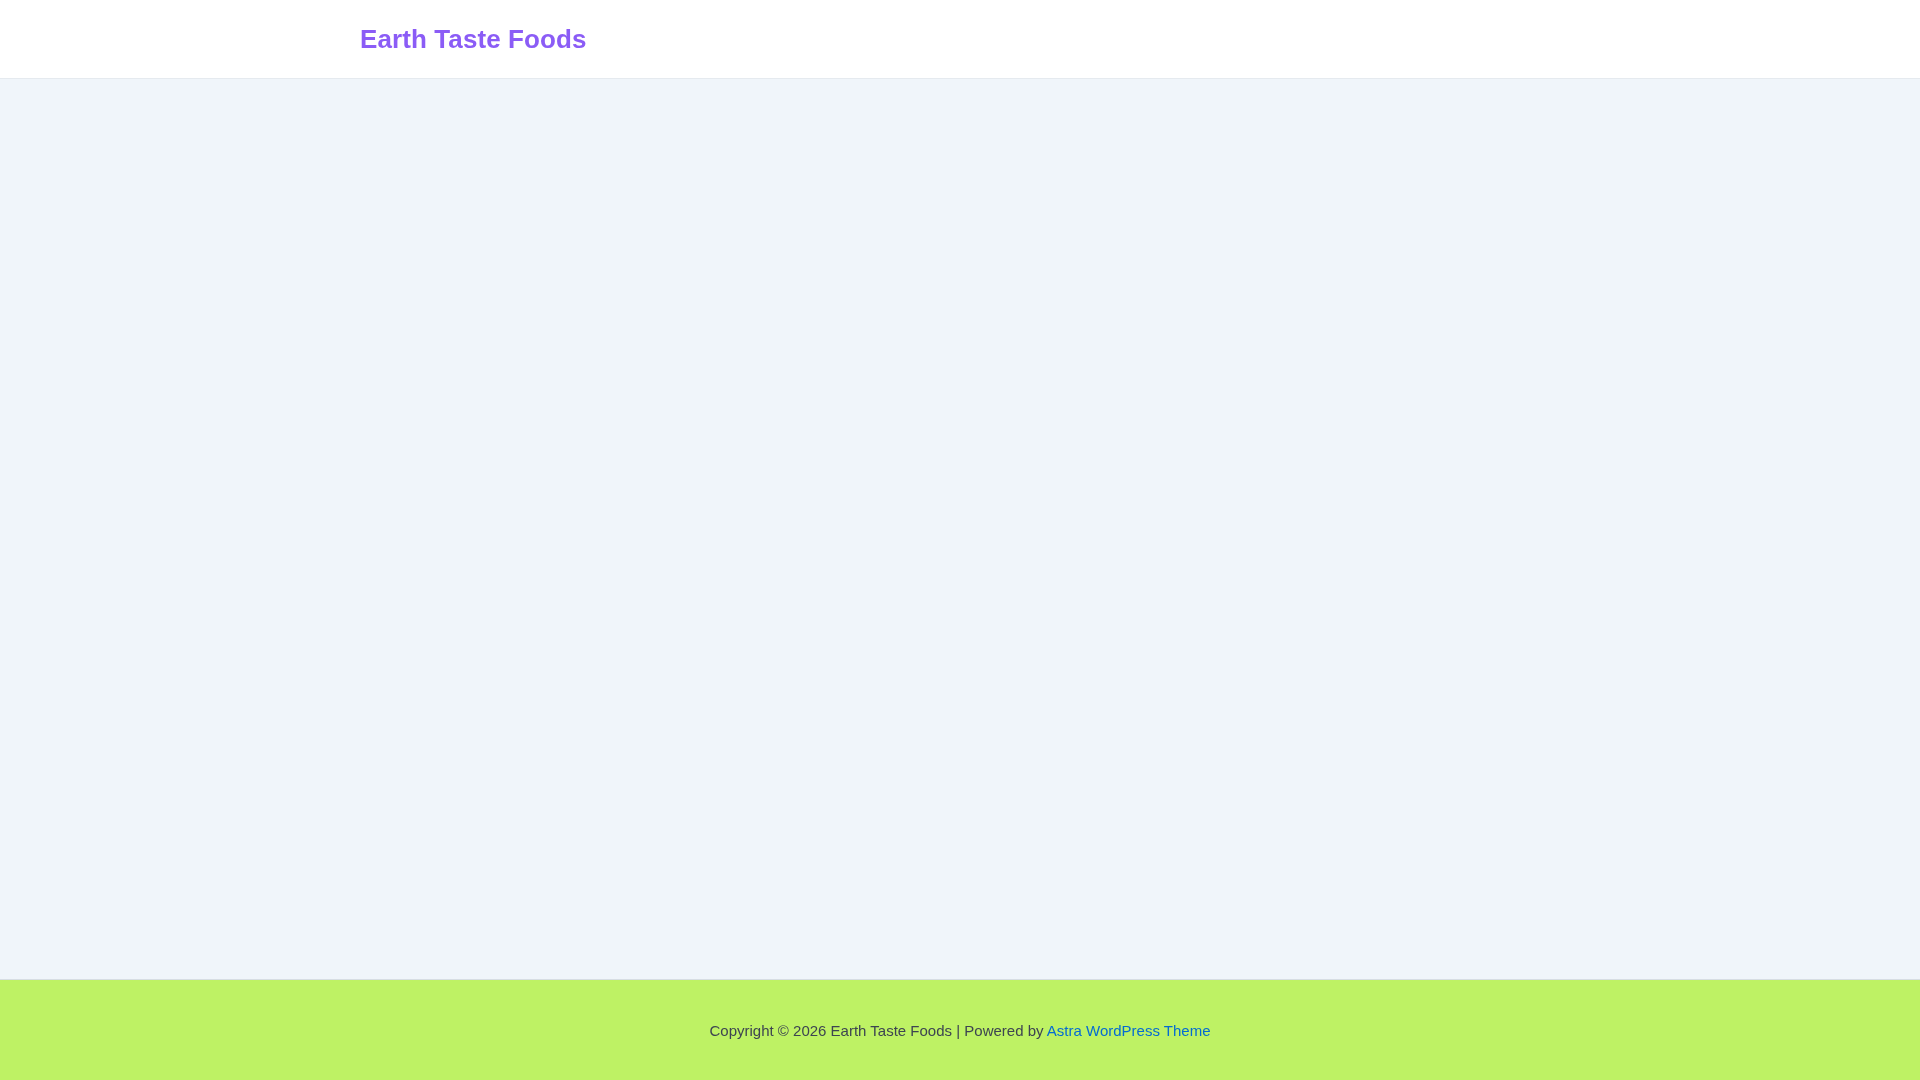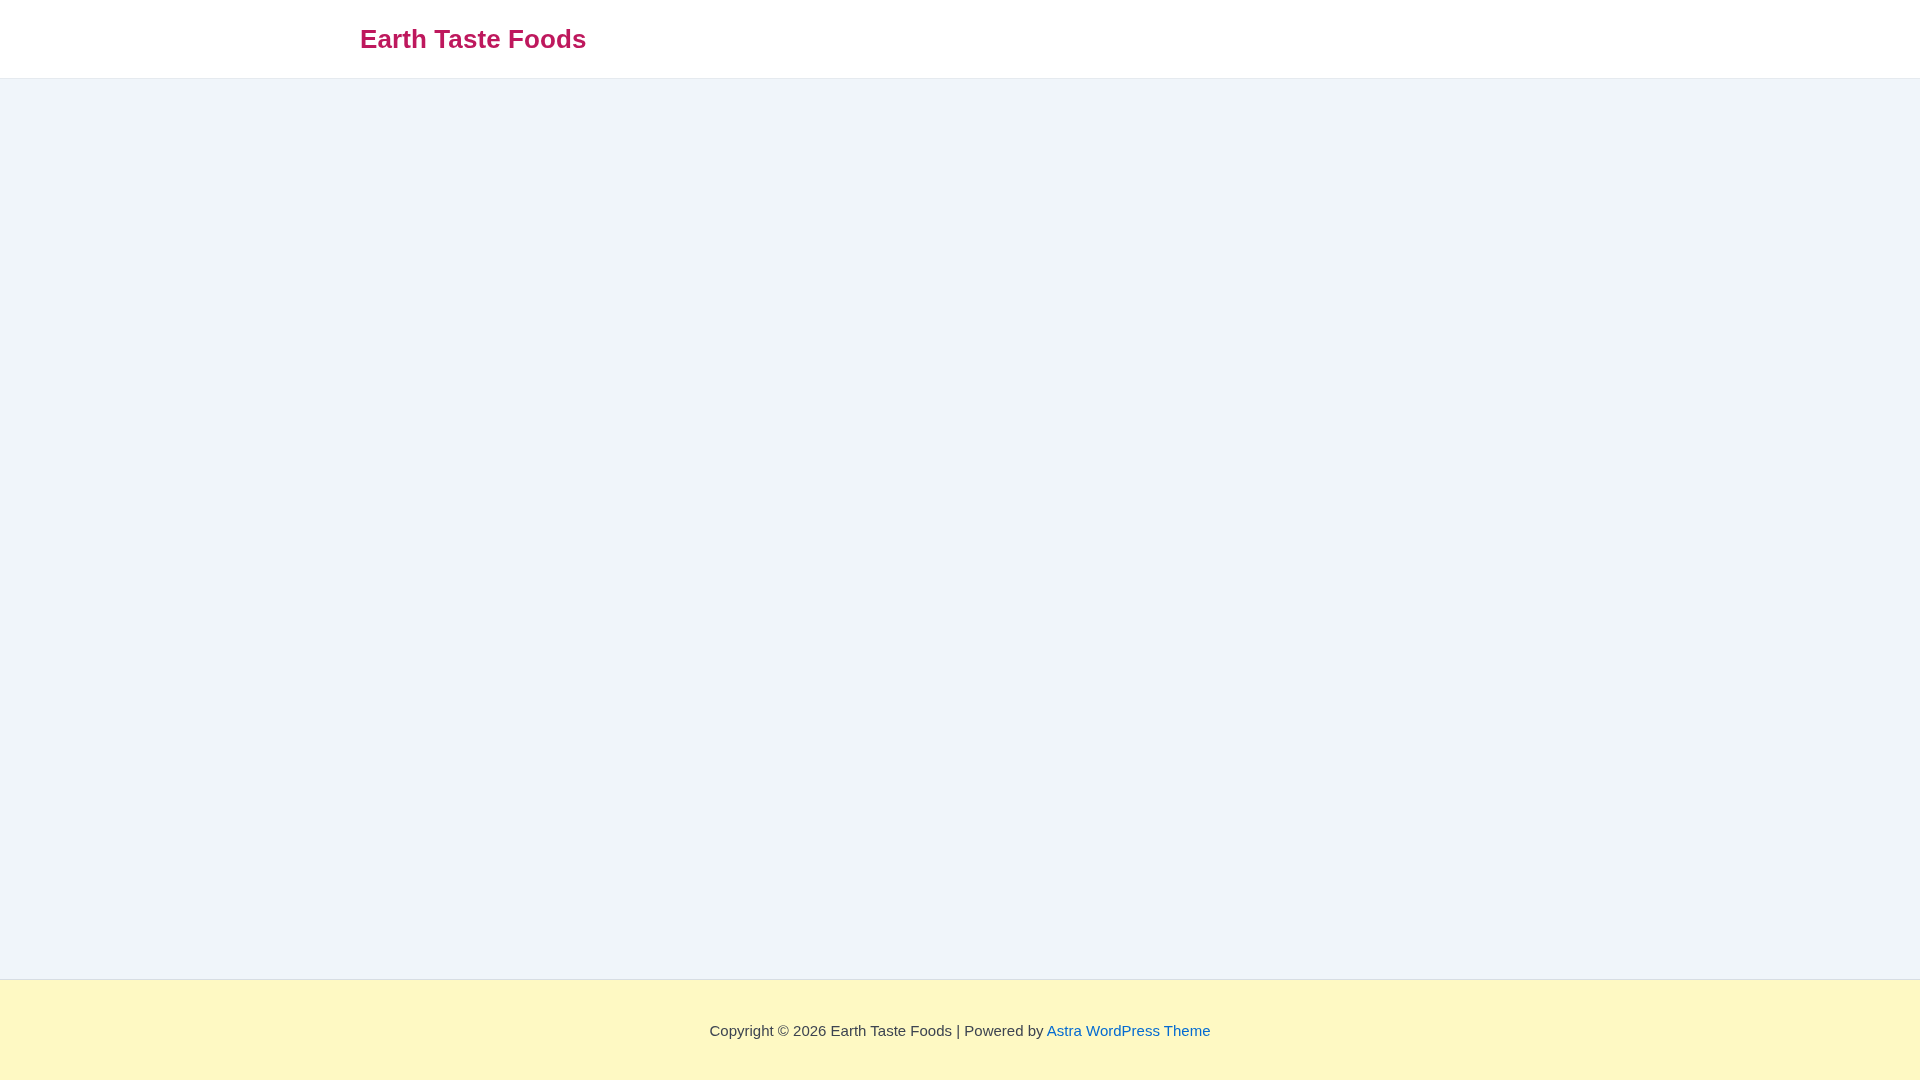--- a/index.html
+++ b/index.html
@@ -31,21 +31,21 @@
     margin: 0 auto;
     height: 78px;
     display: flex;
     align-items: center;
     justify-content: space-between;
   }
 
   .site-title a {
     font-size: 26px;
     font-weight: 700;
-    color: #be185d;
+    color: #8b5cf6;
     text-decoration: none;
     letter-spacing: 0.1px;
   }
 
   .main-nav ul {
     list-style: none;
     display: flex;
     align-items: center;
   }
 
@@ -70,21 +70,21 @@
 
   
   .site-main {
     flex: 1 1 auto;
     background: #f0f5fa;
   }
 
   
   .site-footer {
     flex: 0 0 auto;
-    background: #fef9c3;
+    background: #bef264;
     border-top: 1px solid #d7dde3;
     height: 101px;
     display: flex;
     align-items: center;
     justify-content: center;
   }
 
   .copyright {
     font-size: 15px;
     color: #3d4451;

